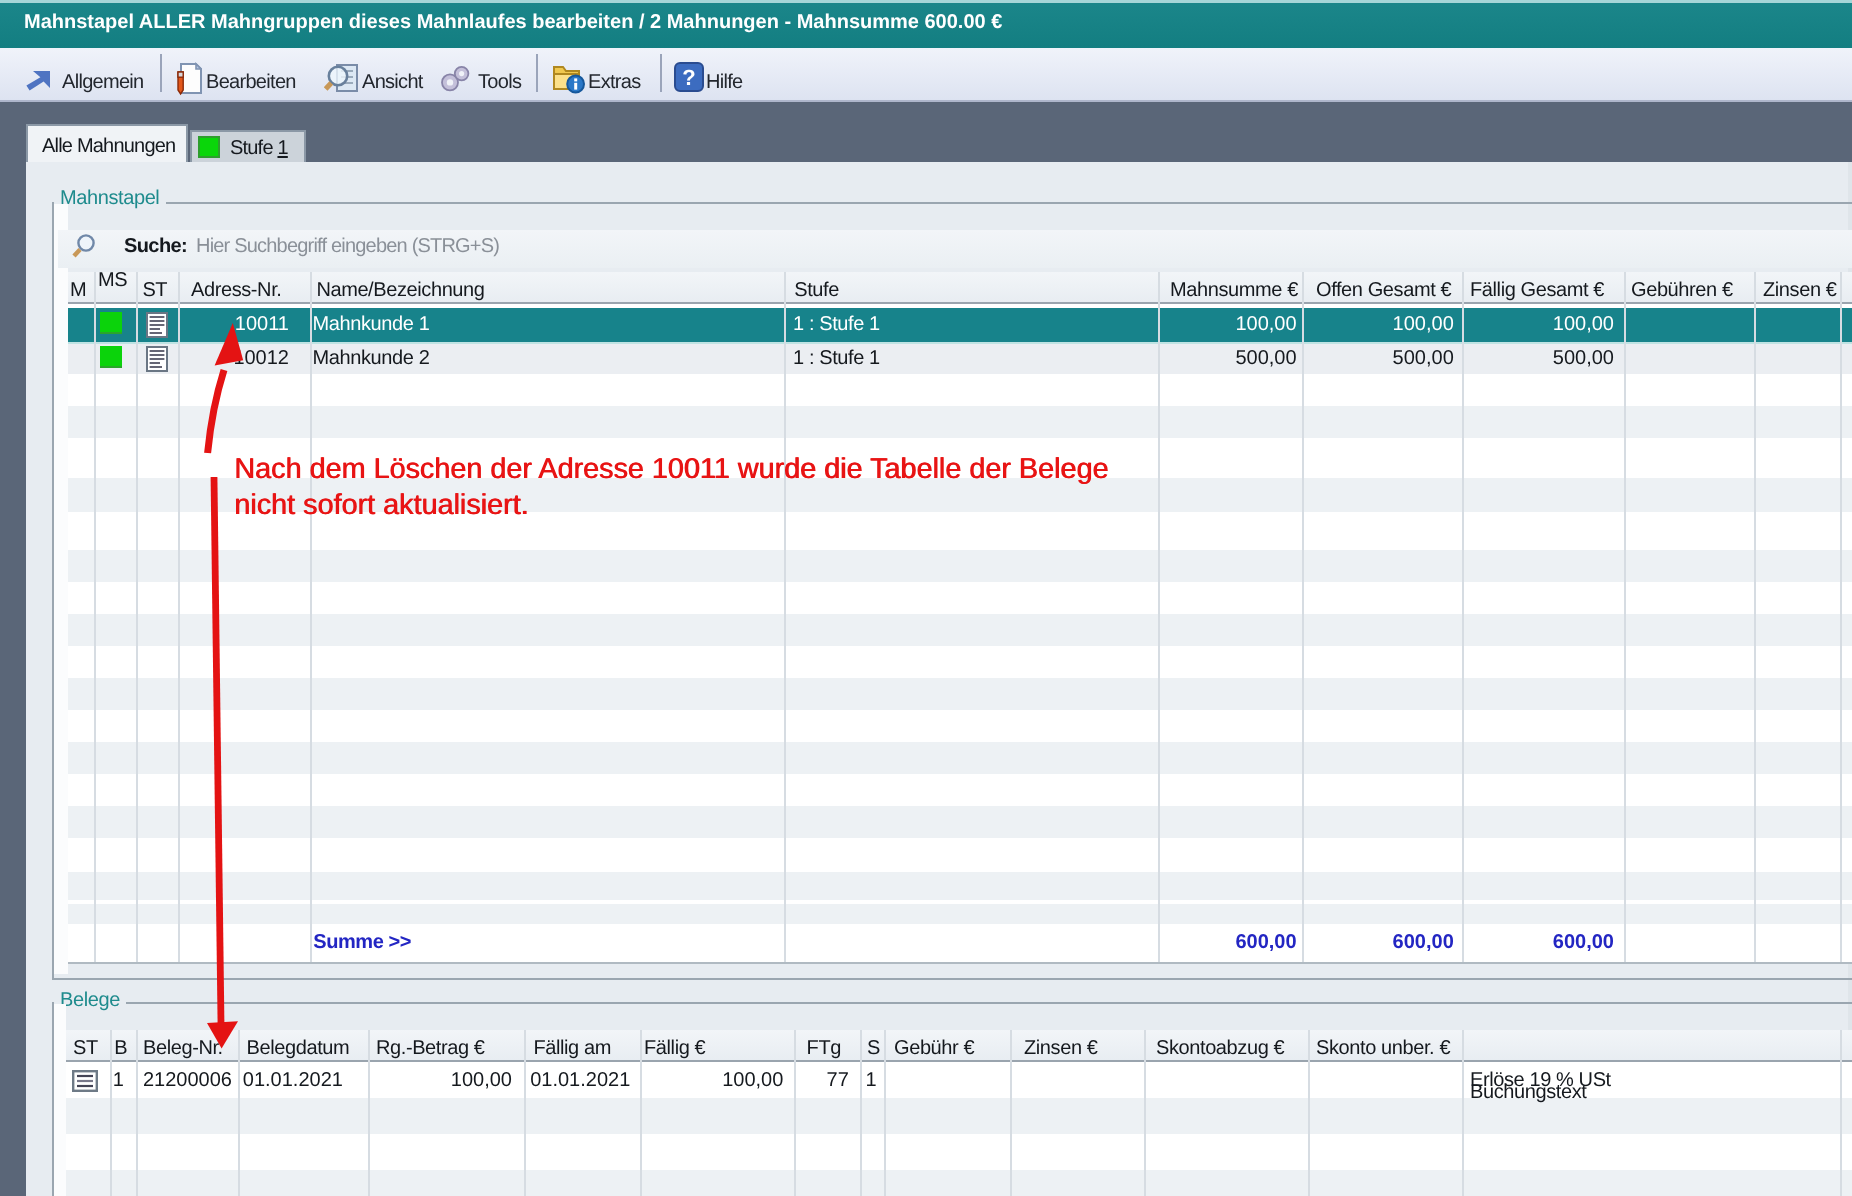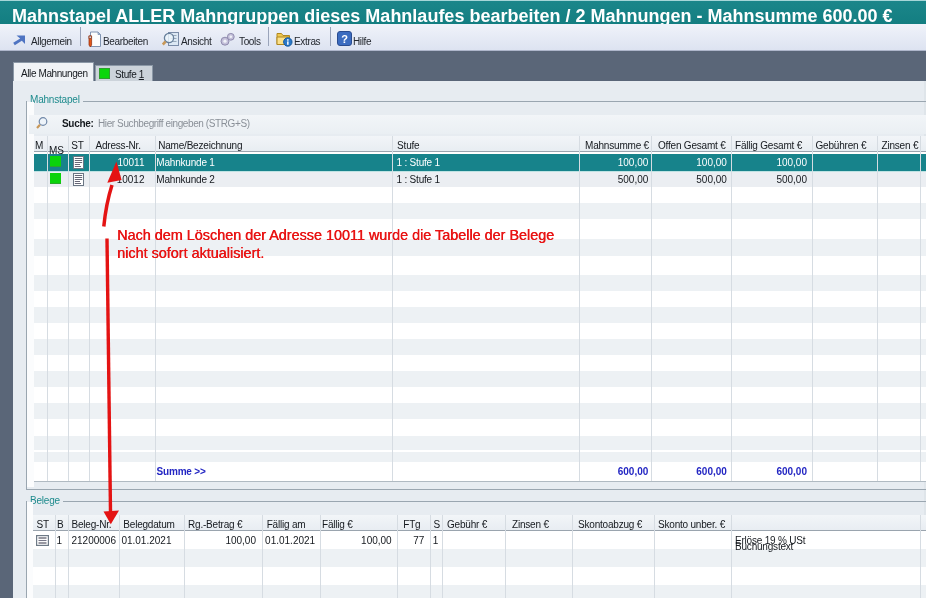--- a/index.html
+++ b/index.html
@@ -4,21 +4,21 @@
 <style>
 html,body{margin:0;padding:0;}
 body{width:926px;height:598px;position:relative;overflow:hidden;
   background:#5a6678;font-family:"Liberation Sans",sans-serif;
   -webkit-font-smoothing:antialiased;}
 .abs{position:absolute;}
 .t11{font-size:10px;letter-spacing:-0.2px;color:#15191e;white-space:nowrap;line-height:1;}
 .num{letter-spacing:0 !important;}
 #titlebar{left:0;top:0;width:926px;height:24px;
   background:linear-gradient(#a6d6d8 0,#a6d6d8 1.5px,#1b868a 1.5px,#137e81 100%);}
-#titletext{left:12px;top:5.5px;font-size:18px;font-weight:bold;color:#fff;white-space:nowrap;}
+#titletext{left:12px;top:5.5px;font-size:10px;font-weight:bold;color:#fff;white-space:nowrap;}
 #toolbar{left:0;top:24px;width:926px;height:26px;
   background:linear-gradient(#f0f3fa,#dde3f1);border-bottom:1px solid #aeb6cb;}
 .tbtext{top:36px;font-size:10px;letter-spacing:-0.35px;color:#23272e;white-space:nowrap;}
 .tbsep{top:27px;width:1px;height:19px;background:#9aa4ba;}
 #tab1{left:13px;top:62px;width:79px;height:19px;background:#f0f3f6;
   border:1px solid #8b98a6;border-bottom:none;}
 #tab1 span{position:absolute;left:7px;top:5px;font-size:10px;letter-spacing:-0.4px;color:#15191e;white-space:nowrap;}
 #tab2{left:95px;top:65px;width:56px;height:16px;background:#ccd3da;
   border:1px solid #8b98a6;border-bottom:none;}
 #tab2 .sq{position:absolute;left:2.5px;top:2px;width:11px;height:11px;background:#0ad60a;border:1px solid #2e9e2e;box-sizing:border-box;}
@@ -114,21 +114,21 @@
 <div class="abs" style="left:55.8px;top:0;width:1px;height:345px;background:#d6dce2;"></div>
 <div class="abs" style="left:121px;top:0;width:1px;height:345px;background:#d6dce2;"></div>
 <div class="abs" style="left:358.5px;top:0;width:1px;height:345px;background:#d6dce2;"></div>
 <div class="abs" style="left:545.9px;top:0;width:1px;height:345px;background:#d6dce2;"></div>
 <div class="abs" style="left:617.9px;top:0;width:1px;height:345px;background:#d6dce2;"></div>
 <div class="abs" style="left:697px;top:0;width:1px;height:345px;background:#d6dce2;"></div>
 <div class="abs" style="left:778px;top:0;width:1px;height:345px;background:#d6dce2;"></div>
 <div class="abs" style="left:843.5px;top:0;width:1px;height:345px;background:#d6dce2;"></div>
 <div class="abs" style="left:886.5px;top:0;width:1px;height:345px;background:#d6dce2;"></div>
 <div class="abs t11" style="left:1.5px;top:4.5px;">M</div>
-<div class="abs t11" style="left:15.5px;top:10px;">MS</div>
+<div class="abs t11" style="left:15.5px;top:0;">MS</div>
 <div class="abs t11" style="left:37.7px;top:4.5px;">ST</div>
 <div class="abs t11" style="left:62px;top:4.5px;">Adress-Nr.</div>
 <div class="abs t11" style="left:124.7px;top:4.5px;">Name/Bezeichnung</div>
 <div class="abs t11" style="left:363.6px;top:4.5px;">Stufe</div>
 <div class="abs t11" style="left:551.5px;top:4.5px;">Mahnsumme €</div>
 <div class="abs t11" style="left:624.5px;top:4.5px;">Offen Gesamt €</div>
 <div class="abs t11" style="left:701.5px;top:4.5px;">Fällig Gesamt €</div>
 <div class="abs t11" style="left:782px;top:4.5px;">Gebühren €</div>
 <div class="abs t11" style="left:848px;top:4.5px;">Zinsen €</div>
 <div class="abs" style="left:16.2px;top:20px;width:11px;height:10.5px;background:#0bd30b;border-bottom:1px solid #2aa62a;box-sizing:border-box;"></div>

